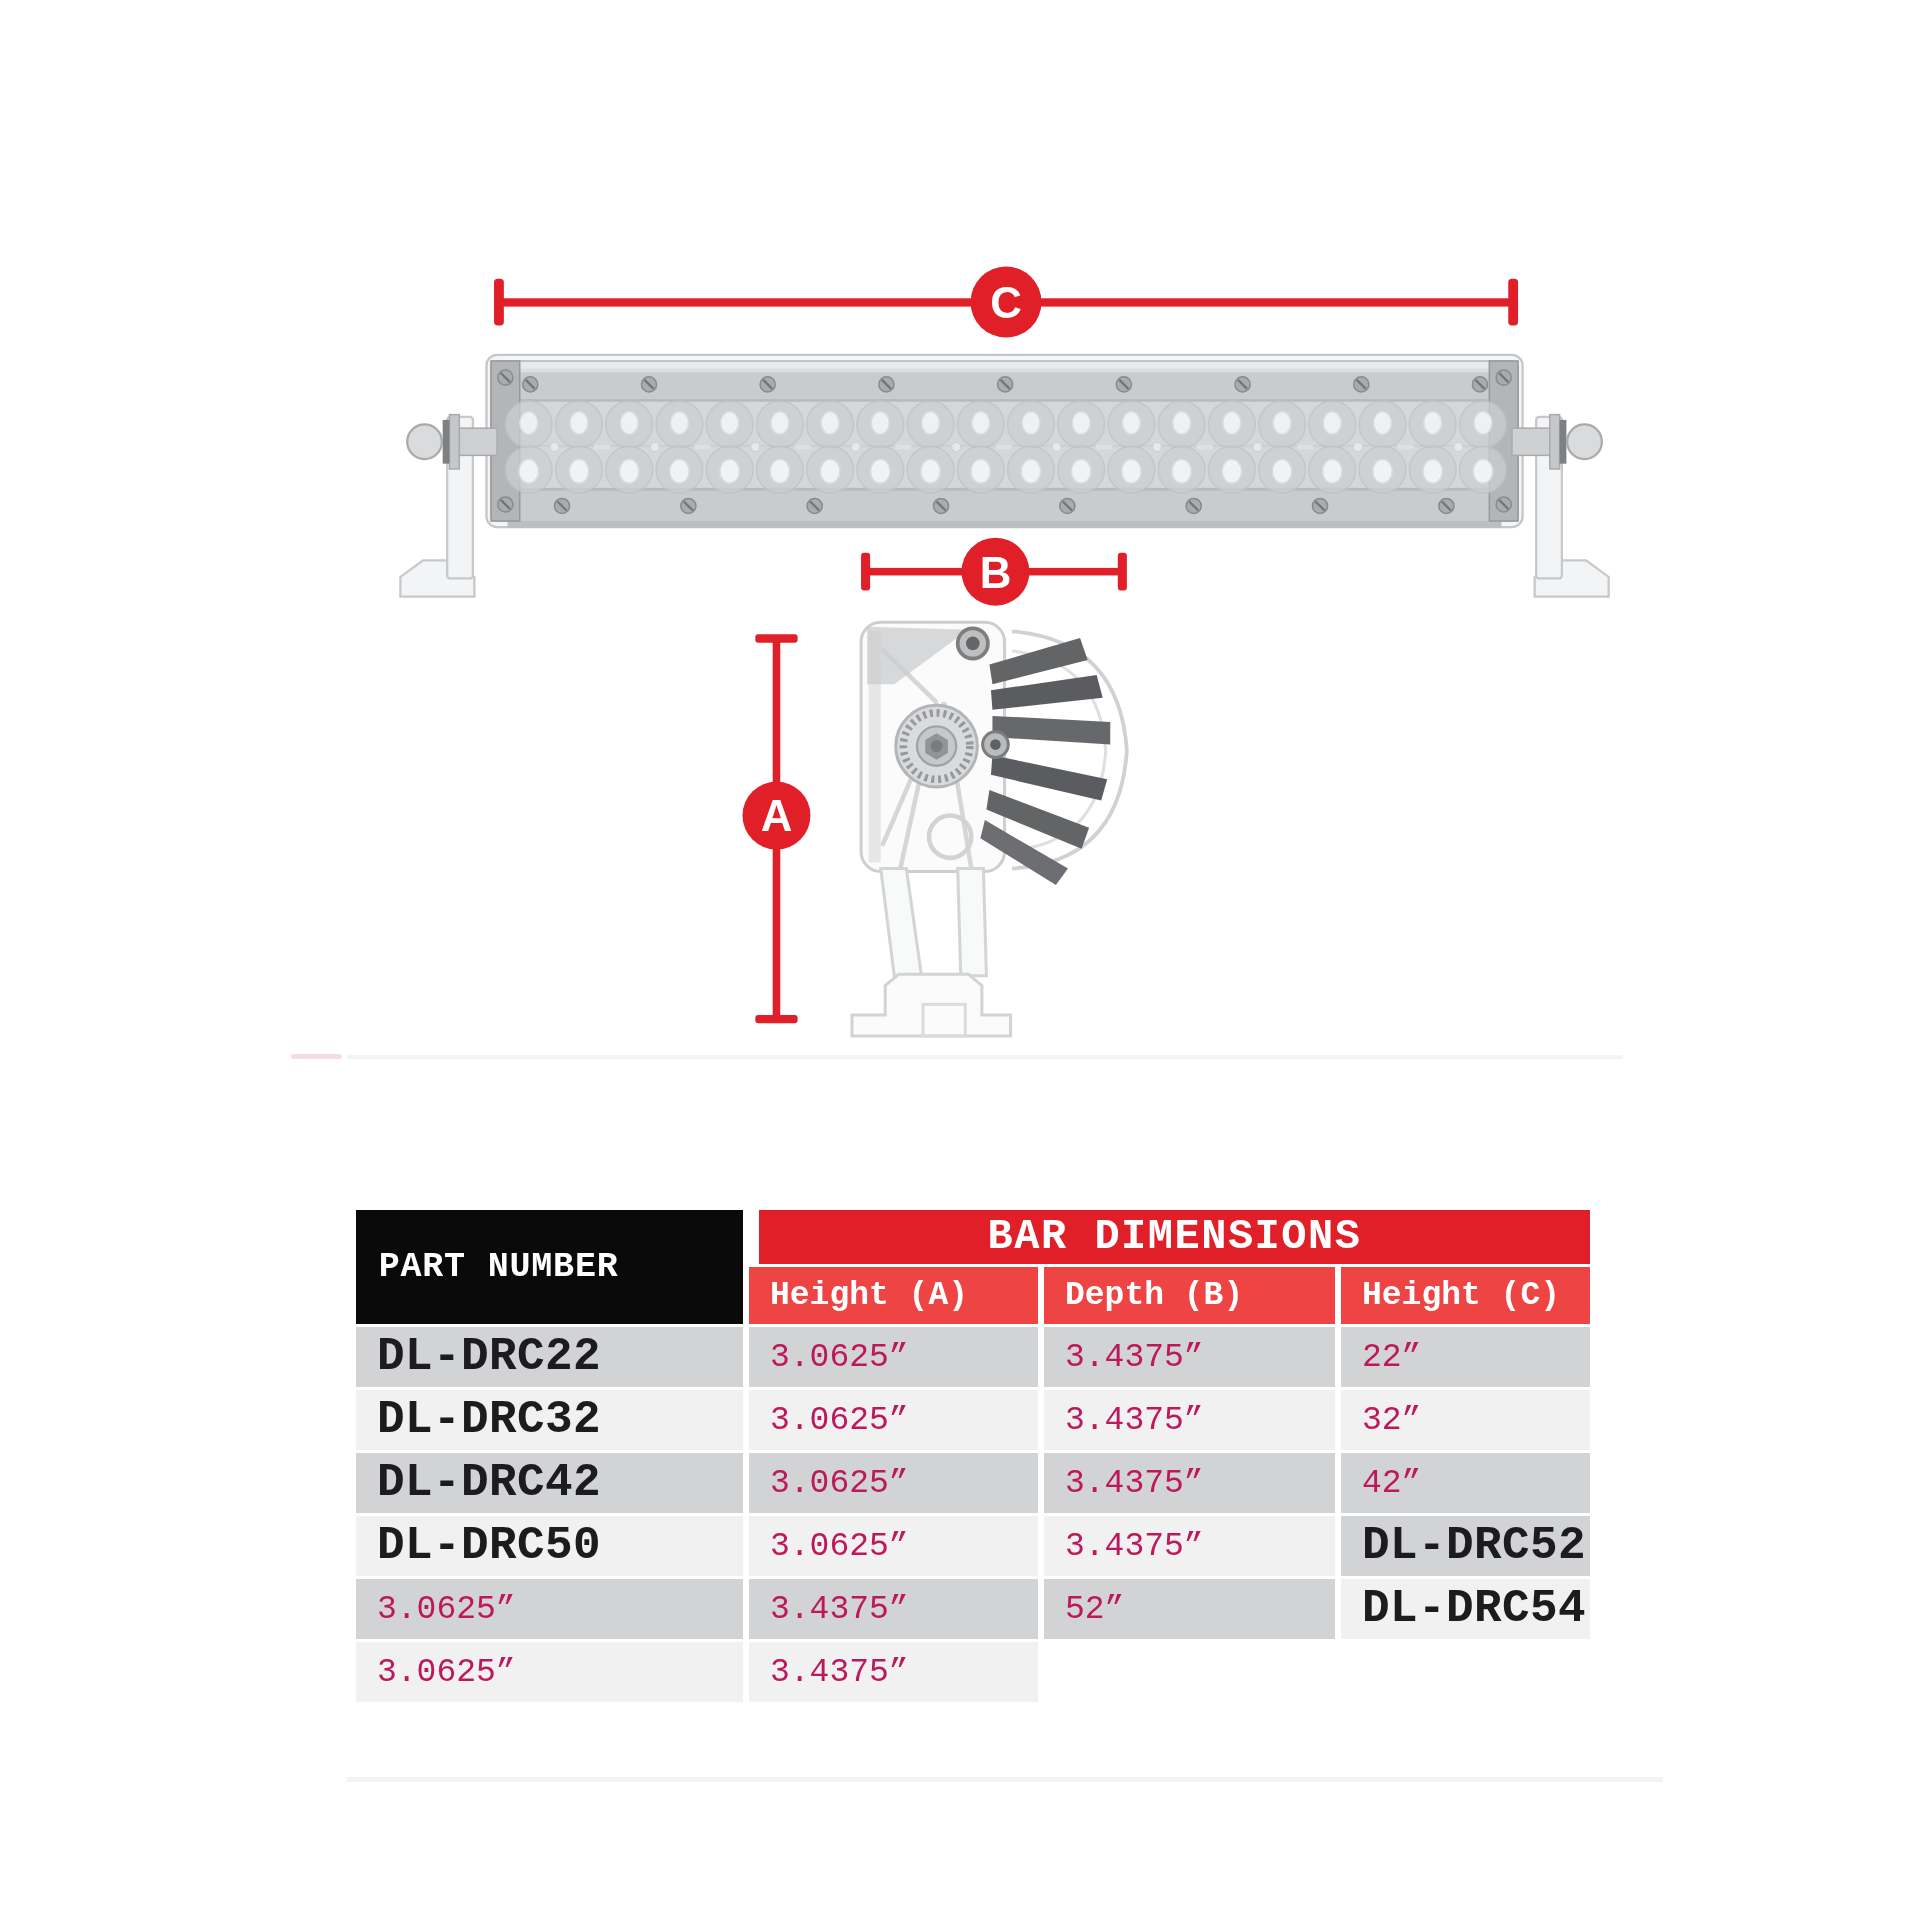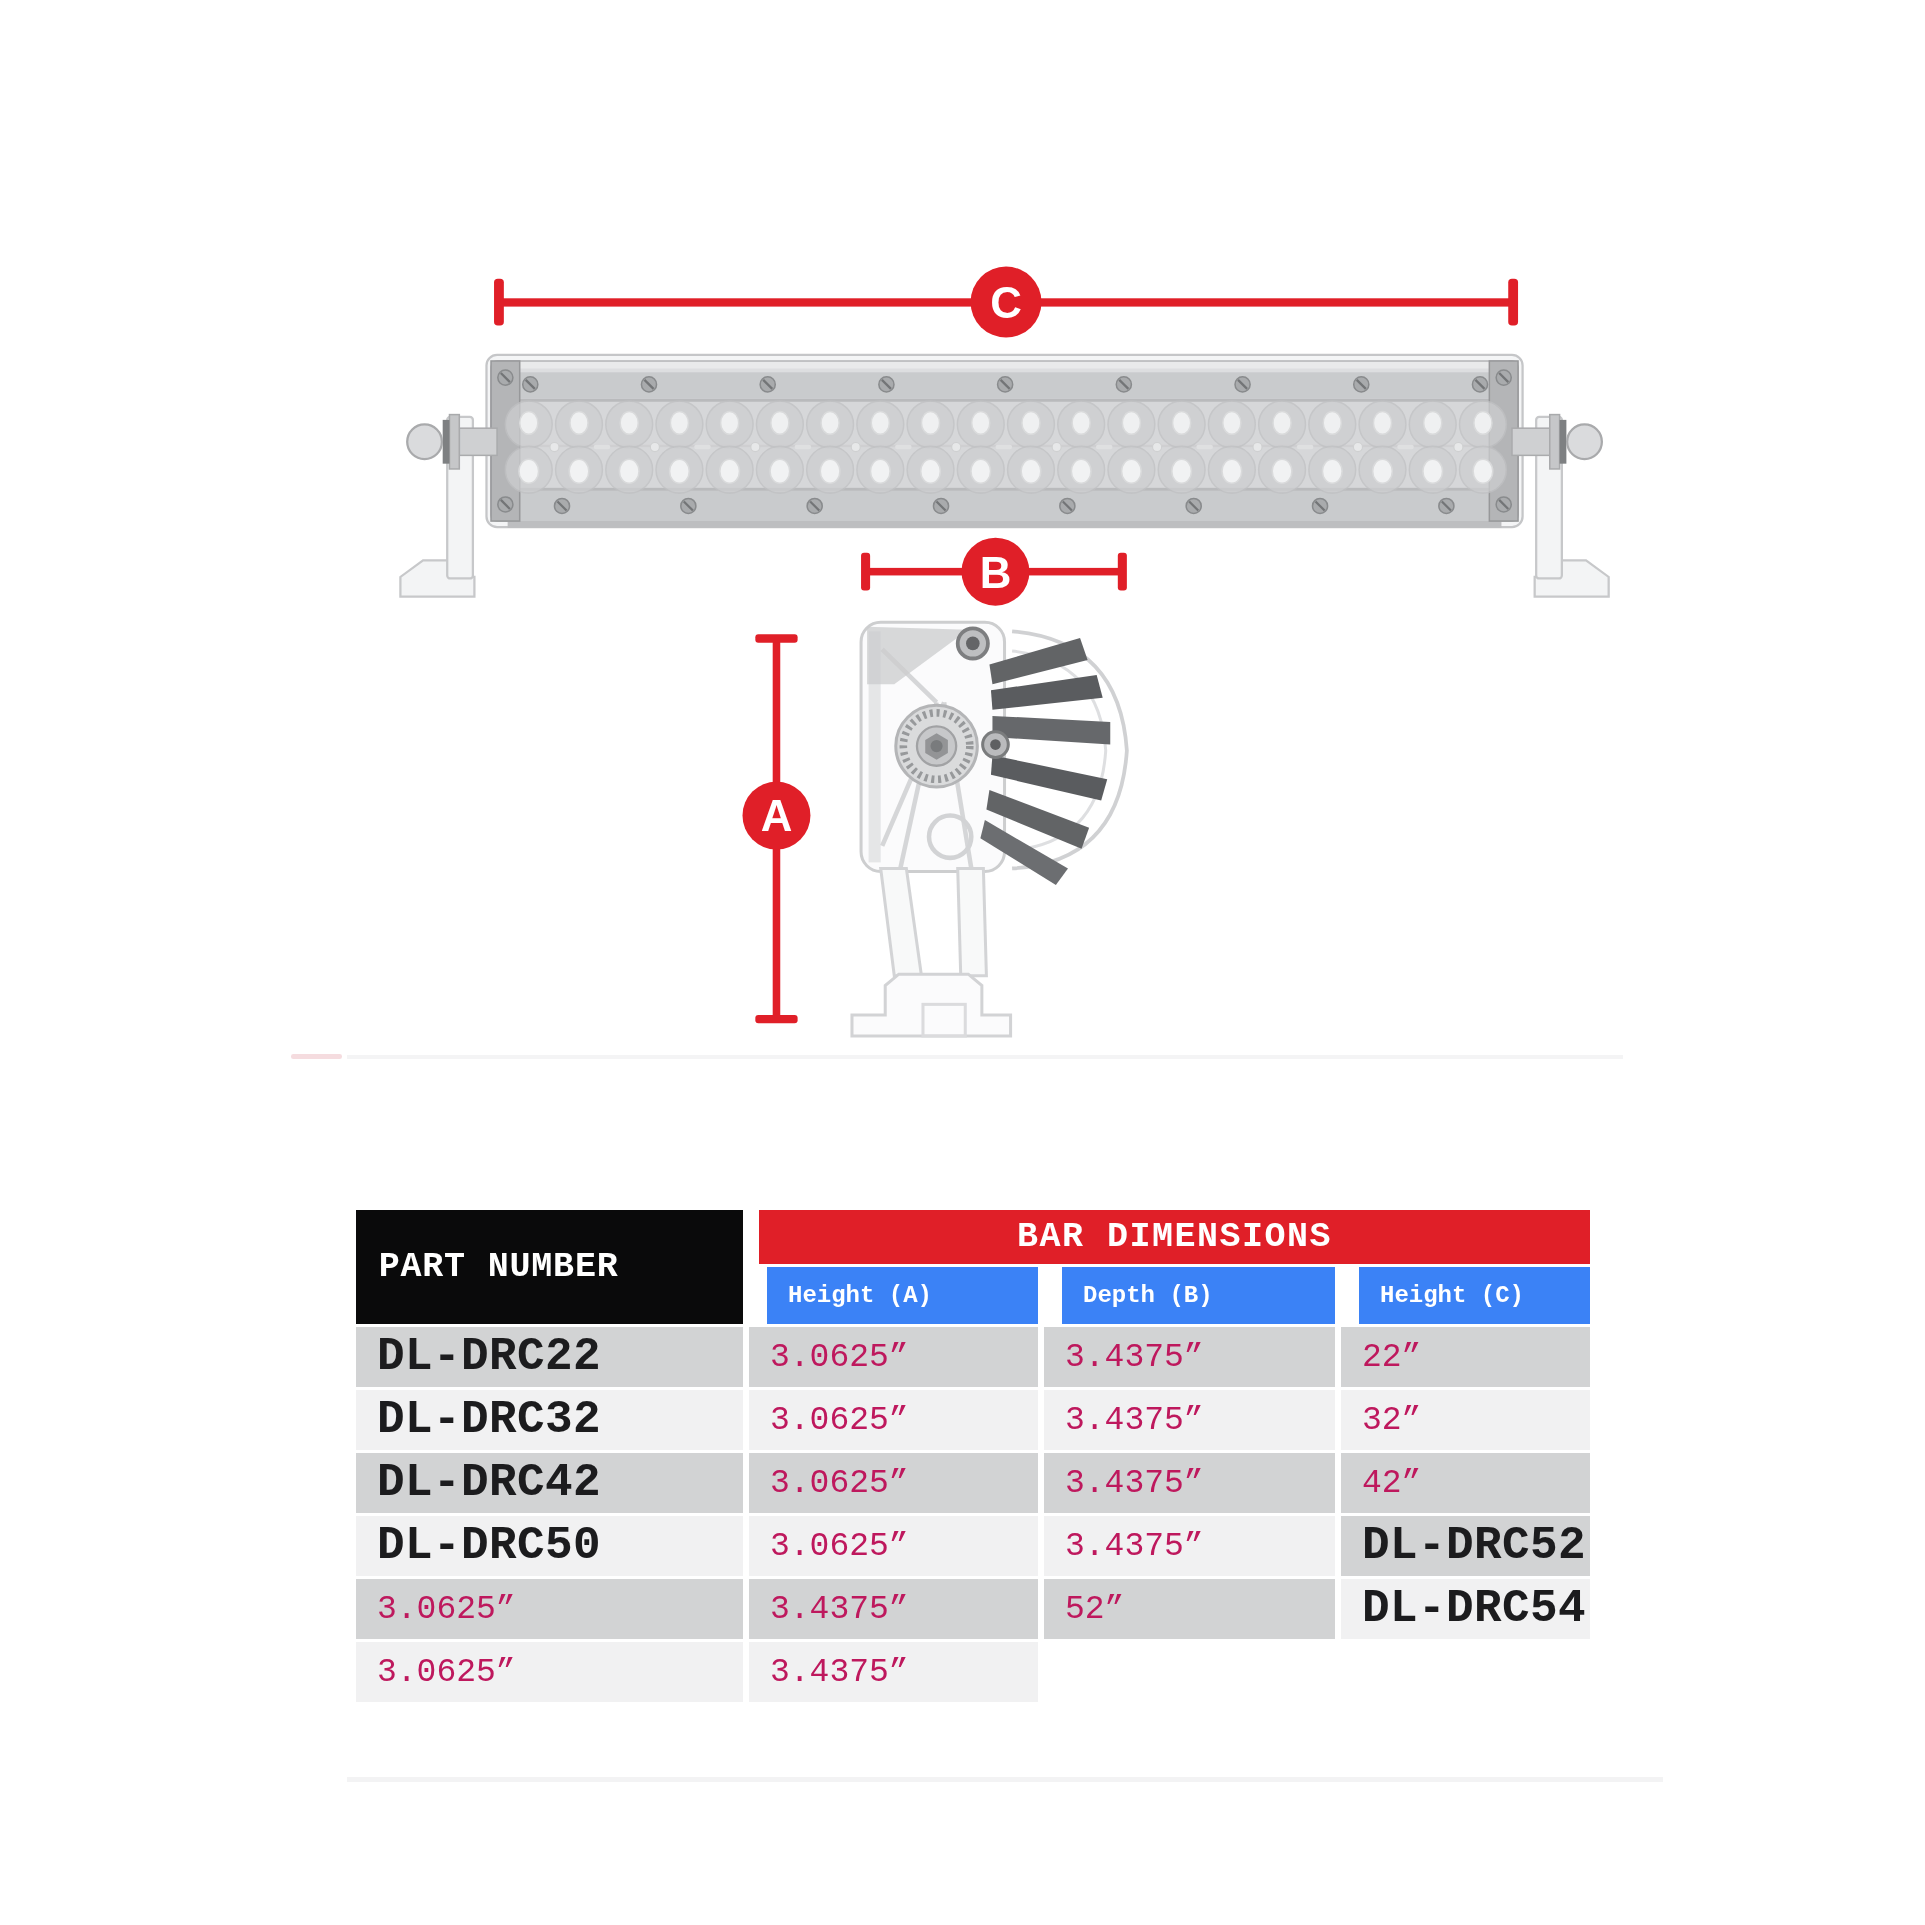--- a/index.html
+++ b/index.html
@@ -25,24 +25,24 @@
     background:transparent;
     font-family:Liberation Mono, monospace;
   }
   .cell{display:flex;align-items:center;}
   .part-header{
     grid-column:1;grid-row:1/3;background:#0a0a0b;color:#ffffff;
     font-weight:bold;font-size:35px;padding-left:22.7px;letter-spacing:0.8px;
   }
   .group-header{
     grid-column:2/5;grid-row:1;background:#e01f28;color:#ffffff;
-    font-weight:bold;font-size:35px;justify-content:center;letter-spacing:1.5px;margin-left:10px;
+    font-weight:bold;font-size:42px;justify-content:center;letter-spacing:1.5px;margin-left:10px;
   }
   .col-header{
-    background:#3b82f6;color:#ffffff;font-weight:bold;font-size:24px;padding-left:21px;margin-left:18px;
+    background:#ef4444;color:#ffffff;font-weight:bold;font-size:33px;padding-left:21px;
   }
   .part-cell{font-weight:bold;font-size:46px;color:#1c1c1e;padding-left:21px;letter-spacing:0.4px;}
   .val-cell{font-size:33px;color:#be185d;padding-left:21px;}
   .row-dark{background:#d2d3d4;}
   .row-light{background:#f1f1f2;}
 
   .dim-letter{
     font-family:"Liberation Sans",sans-serif;
     font-weight:bold;font-size:58px;fill:#ffffff;
   }

